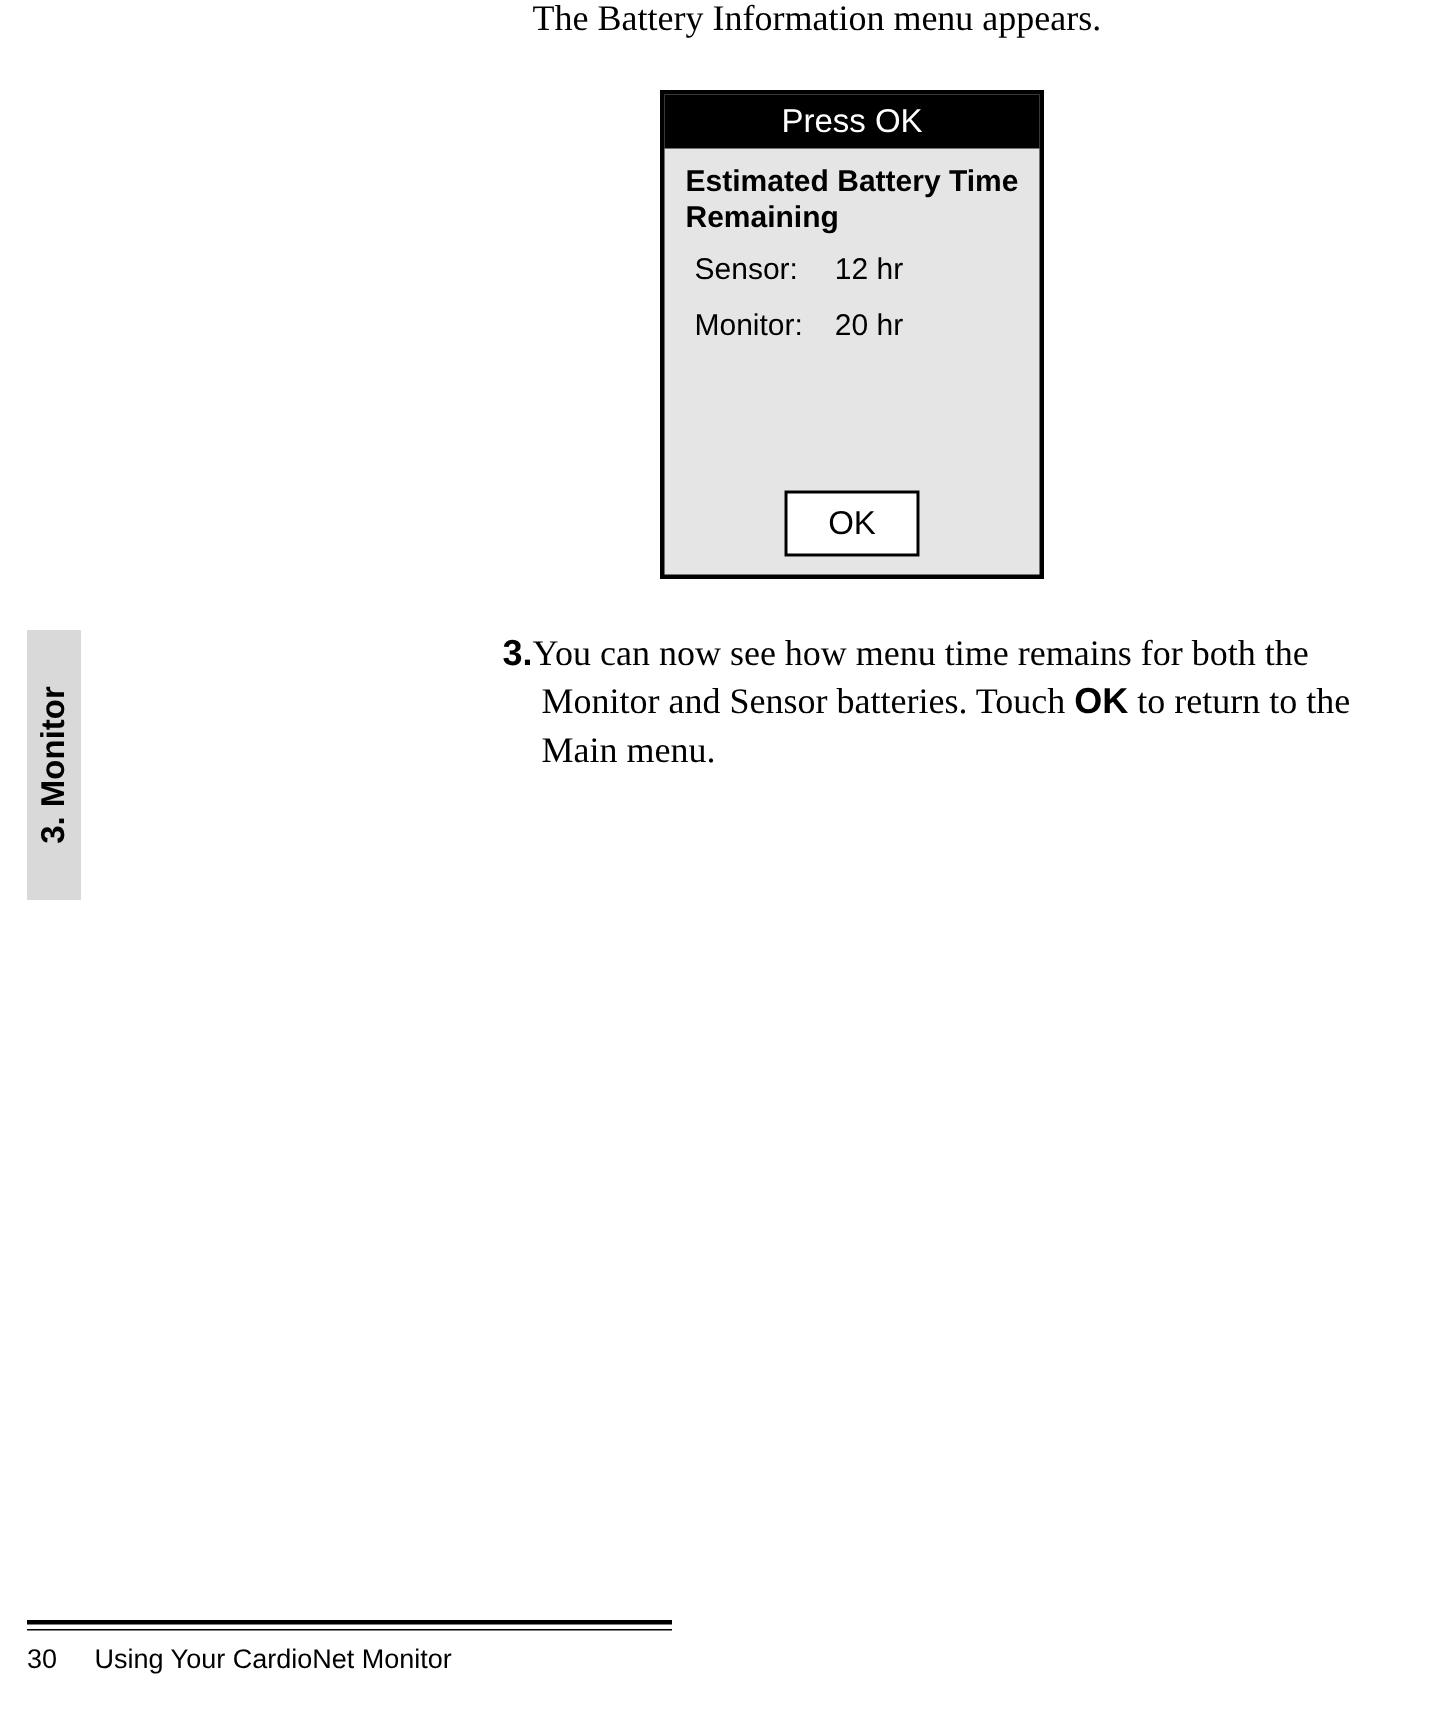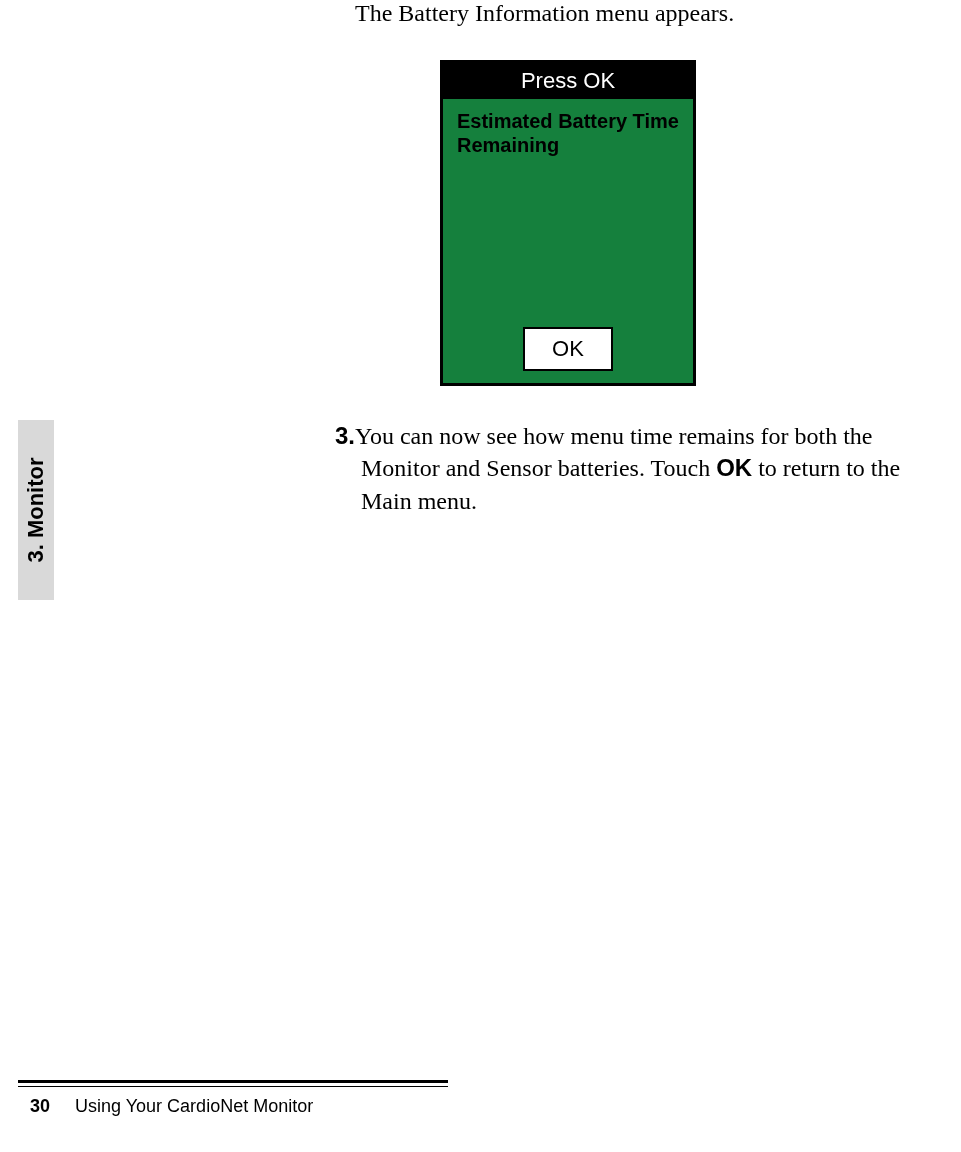--- a/index.html
+++ b/index.html
@@ -23,21 +23,21 @@
     font-size: 24px;
     font-family: "Bookman Old Style", Georgia, serif;
   }
   .device-screen {
     position: absolute;
     top: 60px;
     left: 440px;
     width: 256px;
     height: 326px;
     border: 3px solid #000;
-    background: #15803d;
+    background: #e5e5e5;
   }
   .device-titlebar {
     width: 100%;
     height: 36px;
     background: #000;
     color: #fff;
     font-family: Arial, Helvetica, sans-serif;
     font-size: 22px;
     text-align: center;
     line-height: 36px;
@@ -125,34 +125,42 @@
     height: 1px;
     background: #000;
   }
   .footer {
     position: absolute;
     left: 18px;
     top: 1096px;
     font-family: Arial, Helvetica, sans-serif;
     font-size: 18px;
   }
-  .footer .pnum { font-weight: bold; margin-right: 20px; margin-left: 12px; }
+  .footer .pnum { font-weight: normal; margin-right: 20px; }
   .footer .ptitle { }
 </style>
 </head>
 <body>
 
 <div class="page">
 
   <div class="intro-text">The Battery Information menu appears.</div>
 
   <div class="device-screen">
     <div class="device-titlebar">Press OK</div>
     <div class="device-body">
       <div class="device-heading">Estimated Battery Time Remaining</div>
+      <div class="device-row">
+        <span class="lbl">Sensor:</span>
+        <span>12 hr</span>
+      </div>
+      <div class="device-row">
+        <span class="lbl">Monitor:</span>
+        <span>20 hr</span>
+      </div>
     </div>
     <div class="ok-button">OK</div>
   </div>
 
   <div class="side-tab">
     <div class="side-tab-text">3. Monitor</div>
   </div>
 
   <div class="step-block">
     <span class="step-first-line">

